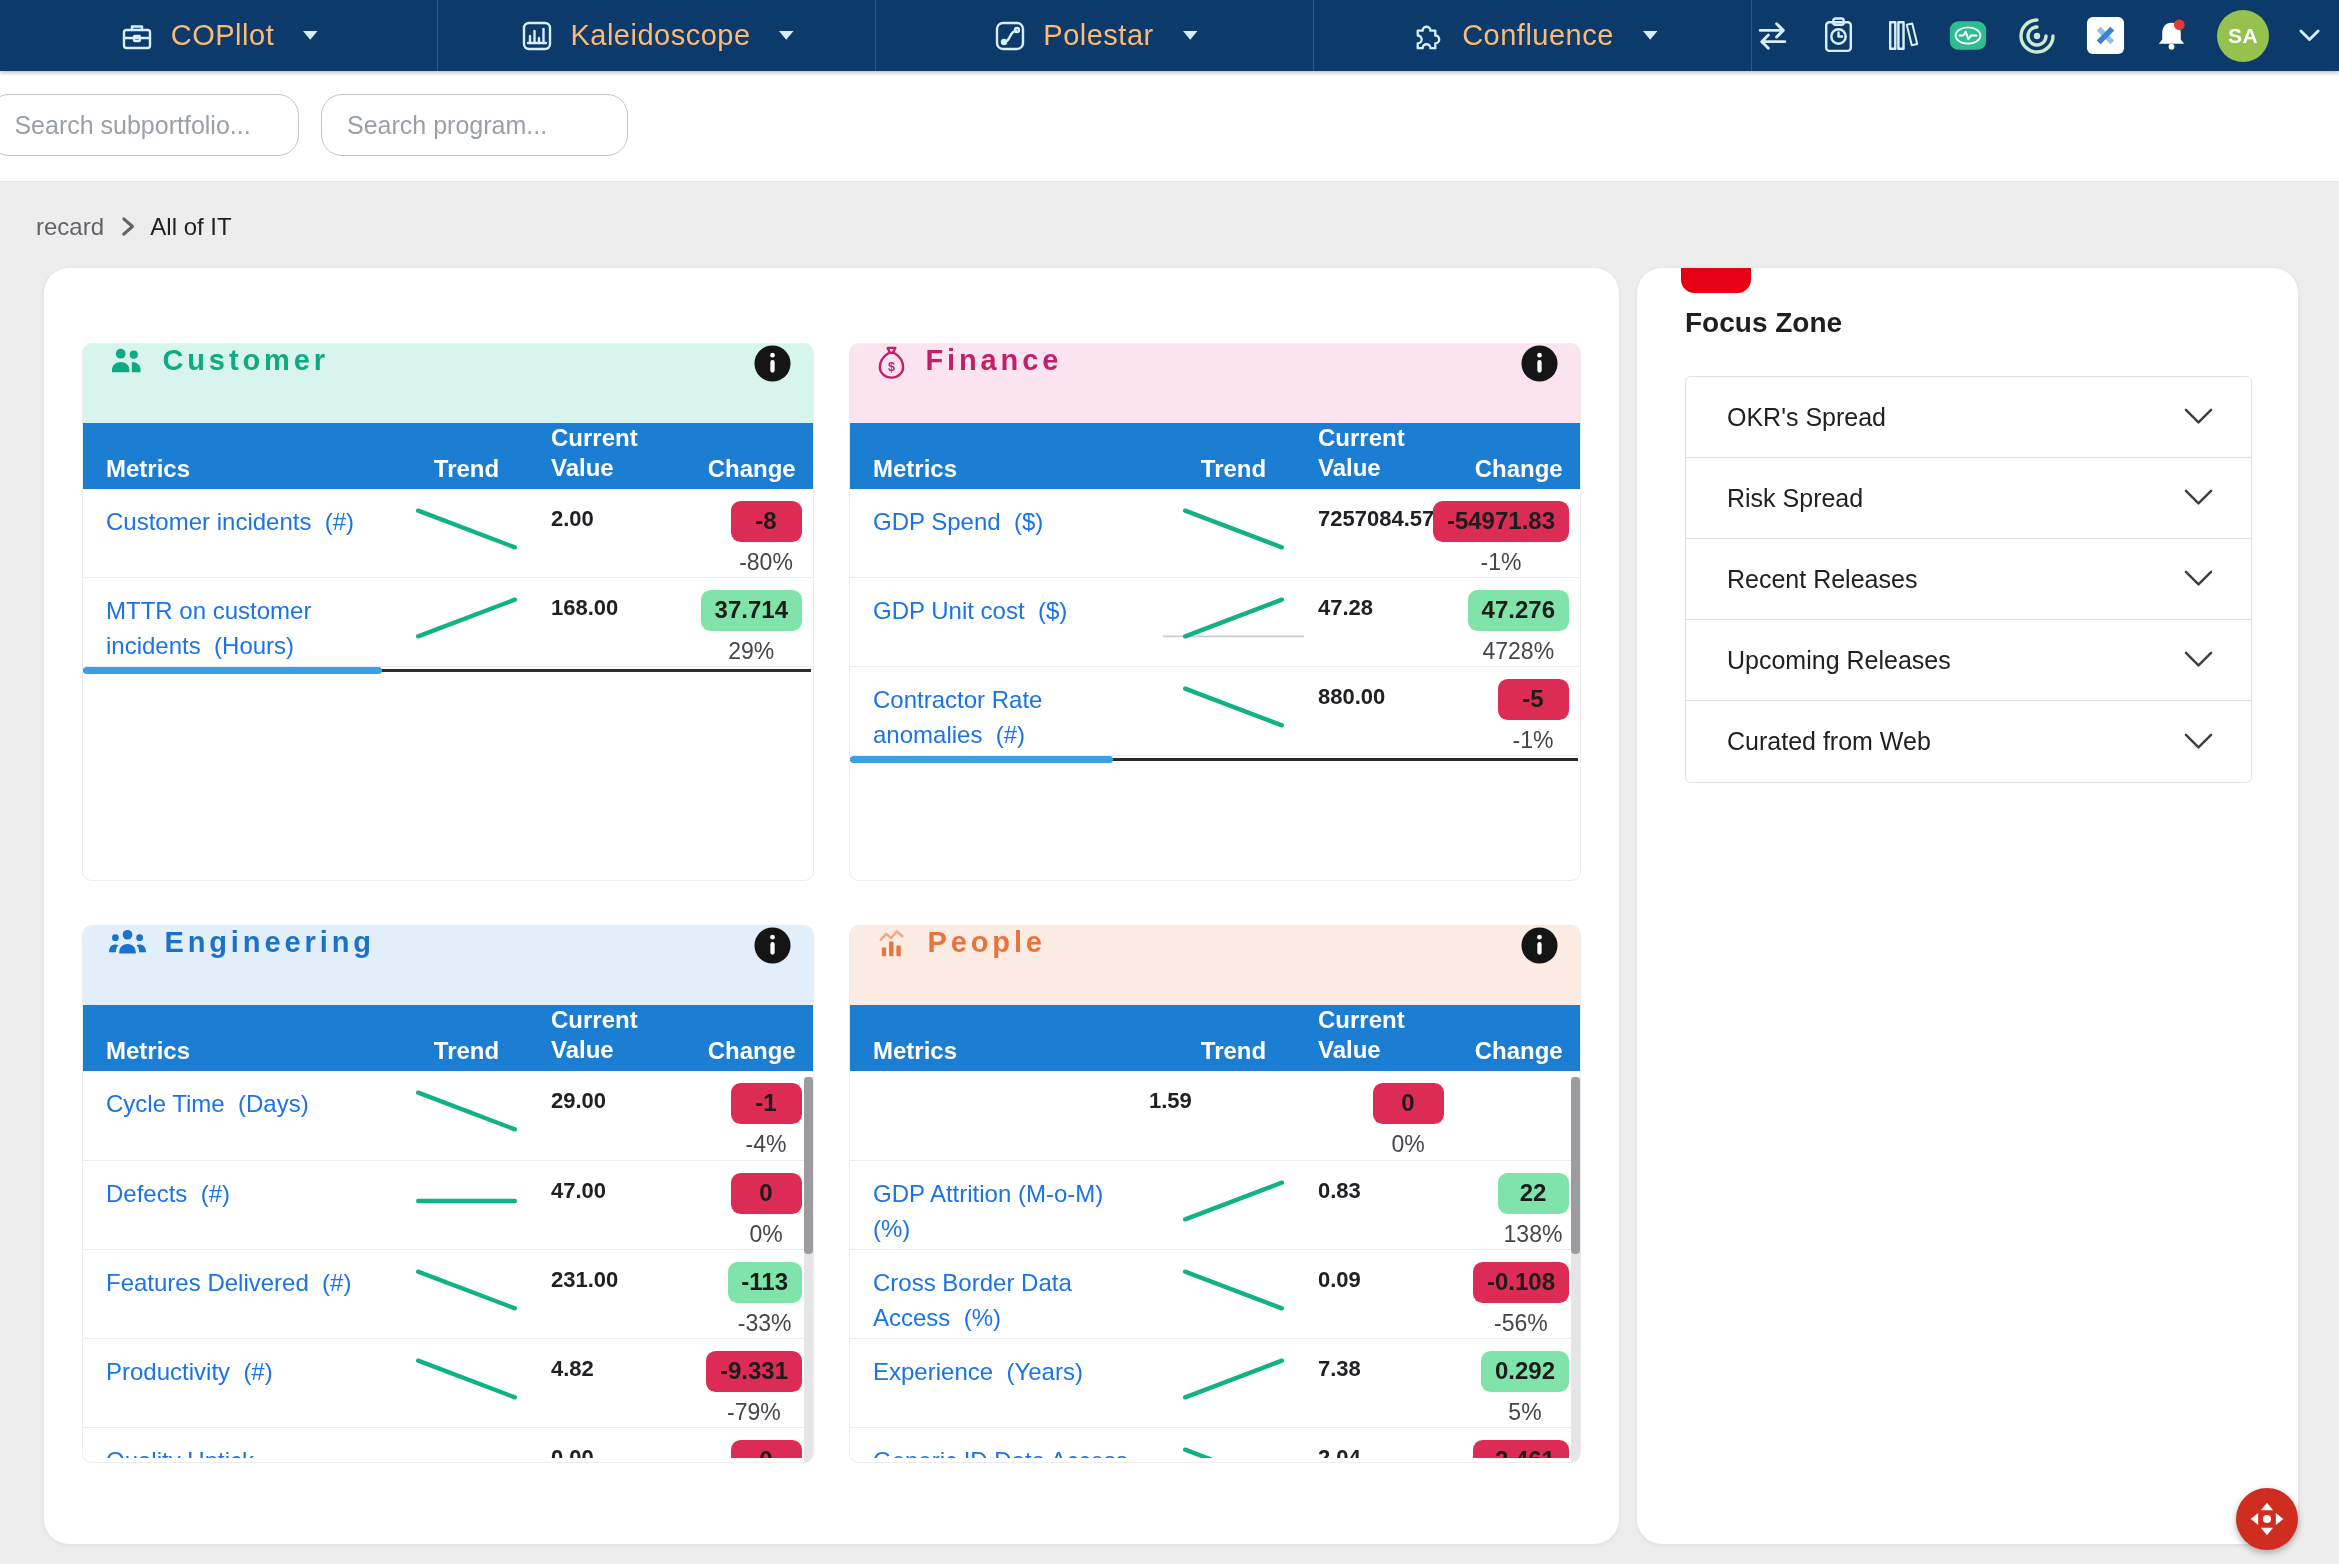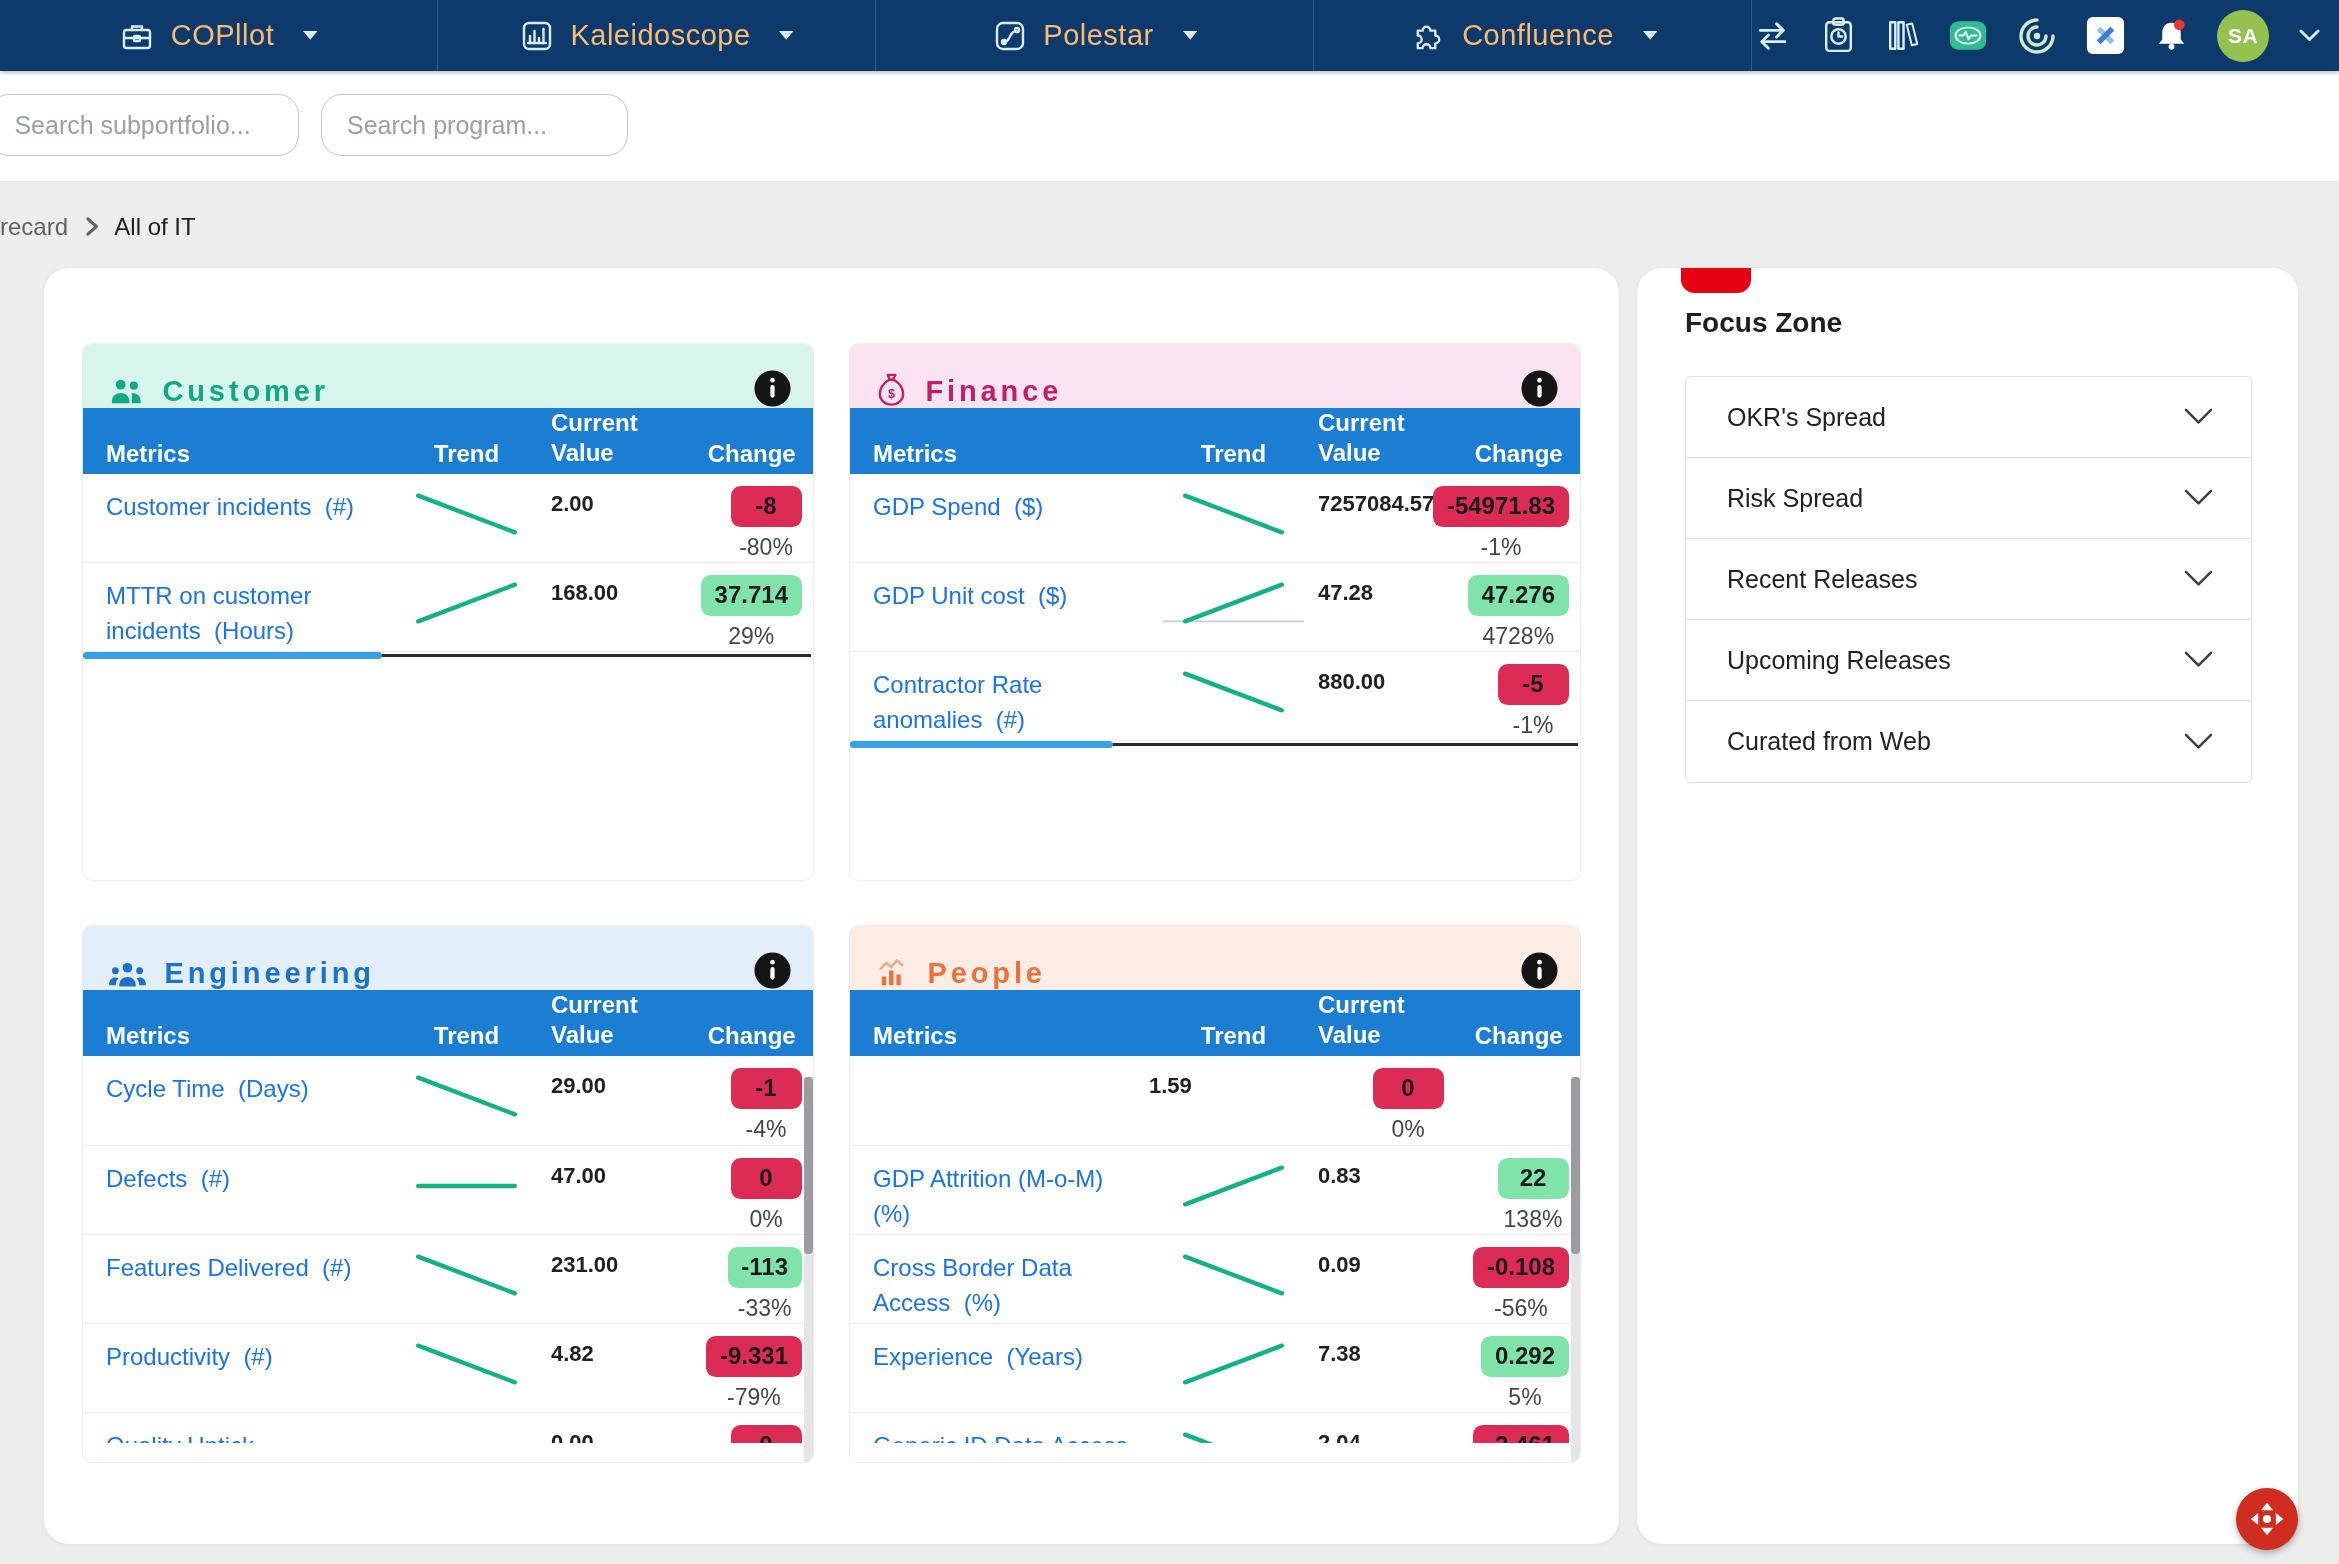--- a/index.html
+++ b/index.html
@@ -18,31 +18,31 @@
   .avatar{width:52px;height:52px;border-radius:50%;background:#95c14e;color:#fff;font-size:21px;font-weight:700;display:flex;align-items:center;justify-content:center;letter-spacing:0.5px;}
   .av-chev{margin-left:3.9px;}
 
   
   .search-strip{position:absolute;left:0;top:71px;width:2339px;height:110px;background:#fff;border-bottom:1px solid #e4e4e4;padding-left:29px;}
   .search{position:absolute;top:23px;height:62px;border:1.4px solid #c2c6c9;border-radius:21px;background:#fff;font-size:25px;font-family:"Liberation Sans",sans-serif;color:#3c4043;padding:0 25px;box-sizing:border-box;outline:none;}
   .search::placeholder{color:#9aa0a6;}
   .search.s1{left:-11.6px;width:311px;}
   .search.s2{left:321px;width:307px;}
   .breadcrumb{position:absolute;left:0;top:209px;height:35px;display:flex;align-items:center;gap:13.5px;font-size:24px;}
-  .bc-parent{color:#5f6368;cursor:pointer;}
+  .bc-parent{color:#5f6368;cursor:pointer;padding-left:36px;}
   .bc-current{color:#202124;font-weight:500;}
 
   
   .content-card{position:absolute;left:44px;top:268px;width:1575px;height:1276px;background:#fff;border-radius:25px;box-shadow:0 1px 4.8px rgba(0,0,0,.07);}
   .mcard{position:absolute;width:732px;height:538px;background:#fff;border:1px solid #ececec;border-radius:9.7px;overflow:hidden;box-sizing:border-box;}
   .mcard:nth-child(1){left:38px;top:75px;}
   .mcard:nth-child(2){left:805px;top:75px;}
   .mcard:nth-child(3){left:38px;top:657px;}
   .mcard:nth-child(4){left:805px;top:657px;}
-  .mc-head{height:64px;display:flex;align-items:flex-end;gap:17.4px;padding:0 21px 0 25px;box-sizing:border-box;}
+  .mc-head{height:79px;display:flex;align-items:flex-start;gap:17.4px;padding:0 21px 0 25px;box-sizing:border-box;}
   .mc-head h3{margin:0;font-size:29px;font-weight:700;letter-spacing:3.9px;}
   .info{margin-left:auto;cursor:pointer;display:flex;}
   .thead{height:66px;background:#1b7ed3;display:grid;grid-template-columns:299px 169px 139px 125px;align-items:end;padding-bottom:9.7px;box-sizing:border-box;color:#fff;font-size:24px;font-weight:700;}
   .th0{padding-left:23px;}
   .th1{justify-self:center;}
   .th2{width:114px;line-height:1.25;}
   .th3{justify-self:end;padding-right:19.3px;}
   .tbody{background:#fff;}
   .tbody.clip{height:387px;overflow:hidden;}
   .mrow{display:grid;grid-template-columns:299px 169px 139px 125px;min-height:89px;align-items:start;border-bottom:1px solid #ececec;box-sizing:border-box;}

